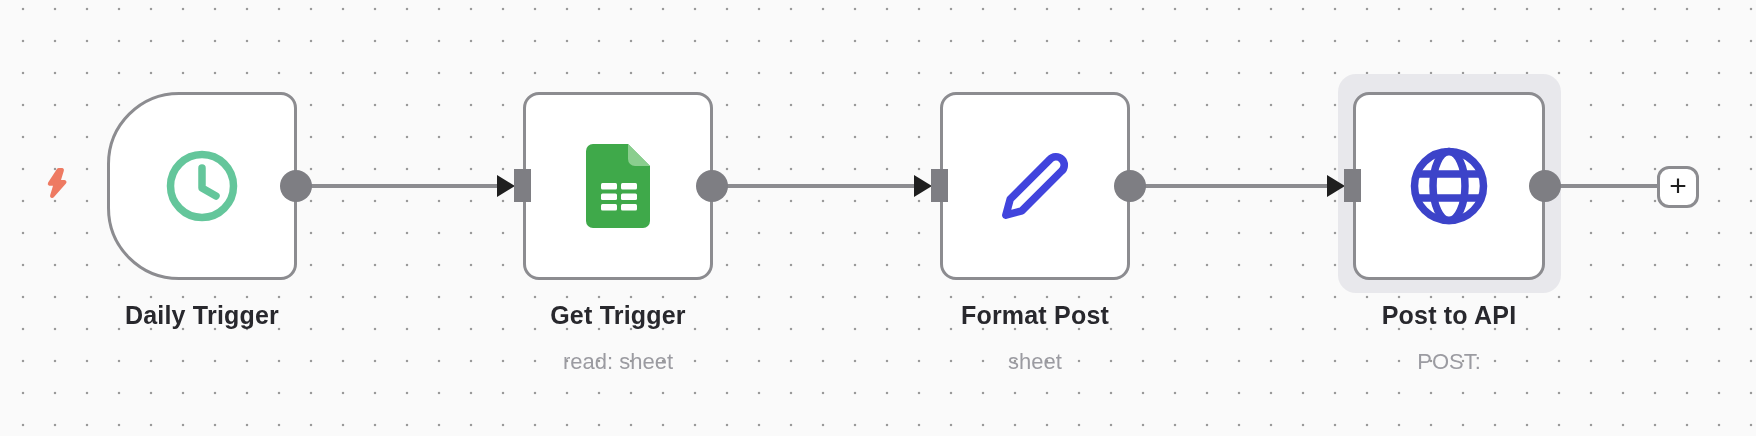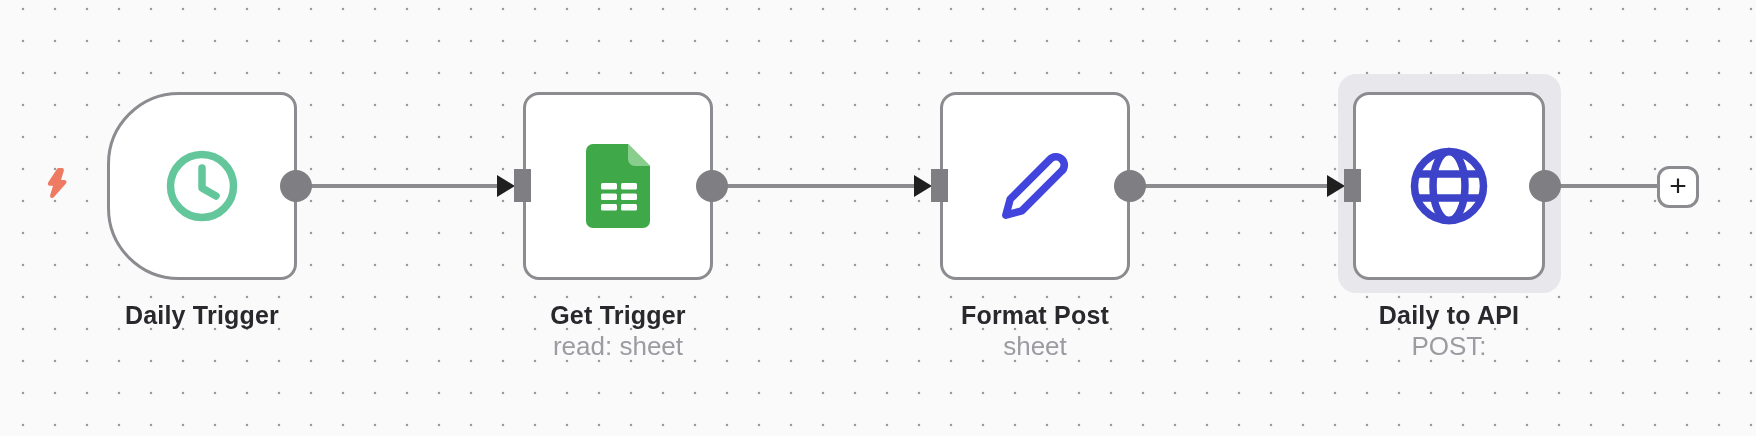--- a/index.html
+++ b/index.html
@@ -81,21 +81,21 @@
   }
   .node-caption.n1 { left: 52px; }
   .node-caption.n2 { left: 468px; }
   .node-caption.n3 { left: 885px; }
   .node-caption.n4 { left: 1299px; }
   .node-label {
     font-size: 25px; line-height: 30px; font-weight: 700; color: #28282d;
     letter-spacing: 0.2px;
   }
   .node-subtitle {
-    margin-top: 5px; font-size: 26px; line-height: 22px; font-weight: 400;
+    margin-top: 21px; font-size: 22px; line-height: 22px; font-weight: 400;
     color: #9b9ba1;
   }
 
   
   .bolt-wrap { position: absolute; left: 40px; top: 165px; width: 34px; height: 36px; z-index: 2; }
 
   .plus-button {
     position: absolute; left: 1657px; top: 166px; width: 42px; height: 42px;
     background: #ffffff; border: 3.5px solid #8c8c90; border-radius: 12px;
     z-index: 3; display: flex; align-items: center; justify-content: center;
@@ -180,21 +180,21 @@
         <circle cx="42" cy="42" r="34.5"></circle>
         <ellipse cx="42" cy="42" rx="16" ry="34.5"></ellipse>
         <path d="M10.5 30 H73.5"></path>
         <path d="M10.5 54 H73.5"></path>
       </g>
     </svg>
   </div>
   <div class="port-out p4"></div>
   <div class="conn-line c4"></div>
   <div class="node-caption n4">
-    <div class="node-label">Daily to API</div>
+    <div class="node-label">Post to API</div>
     <div class="node-subtitle">POST:</div>
   </div>
 
   <div class="plus-button">
     <span>+</span>
   </div>
 
   <div class="canvas-bottom-edge"></div>
 </div>
 

